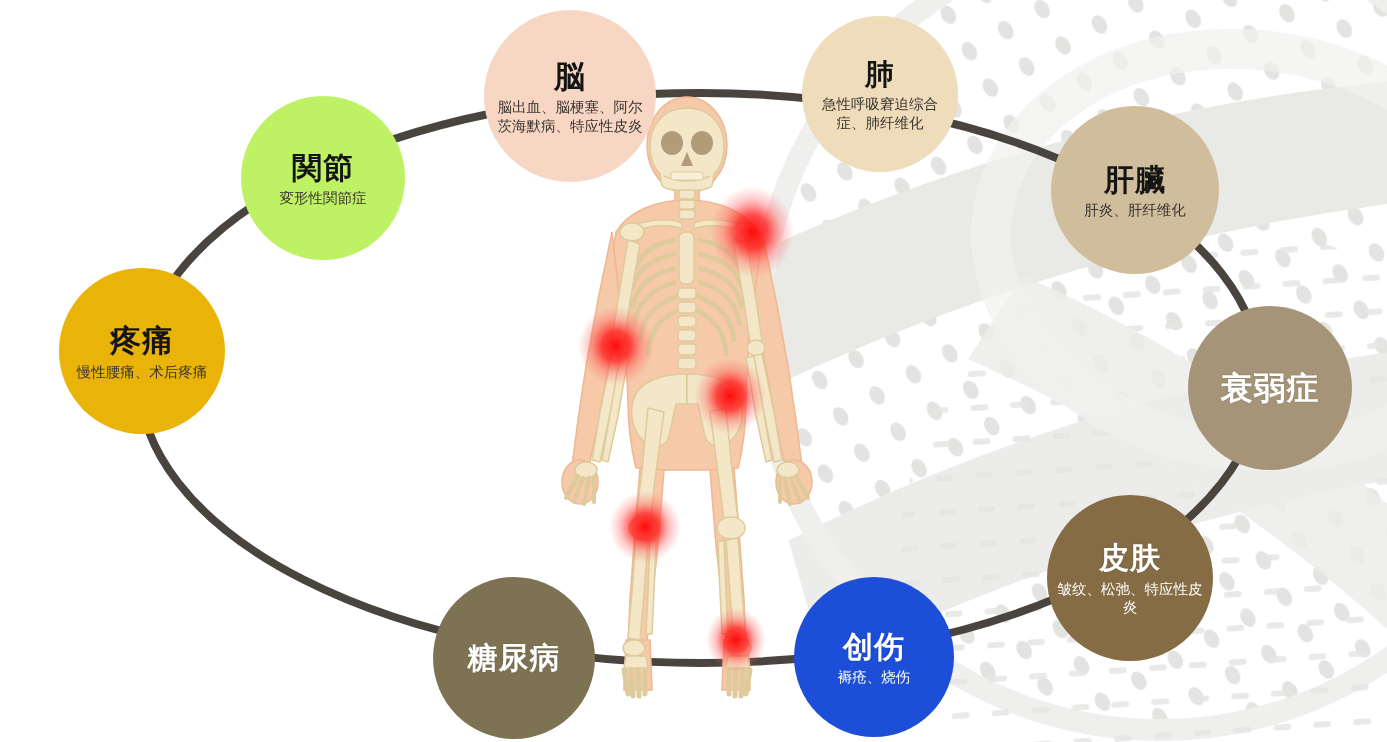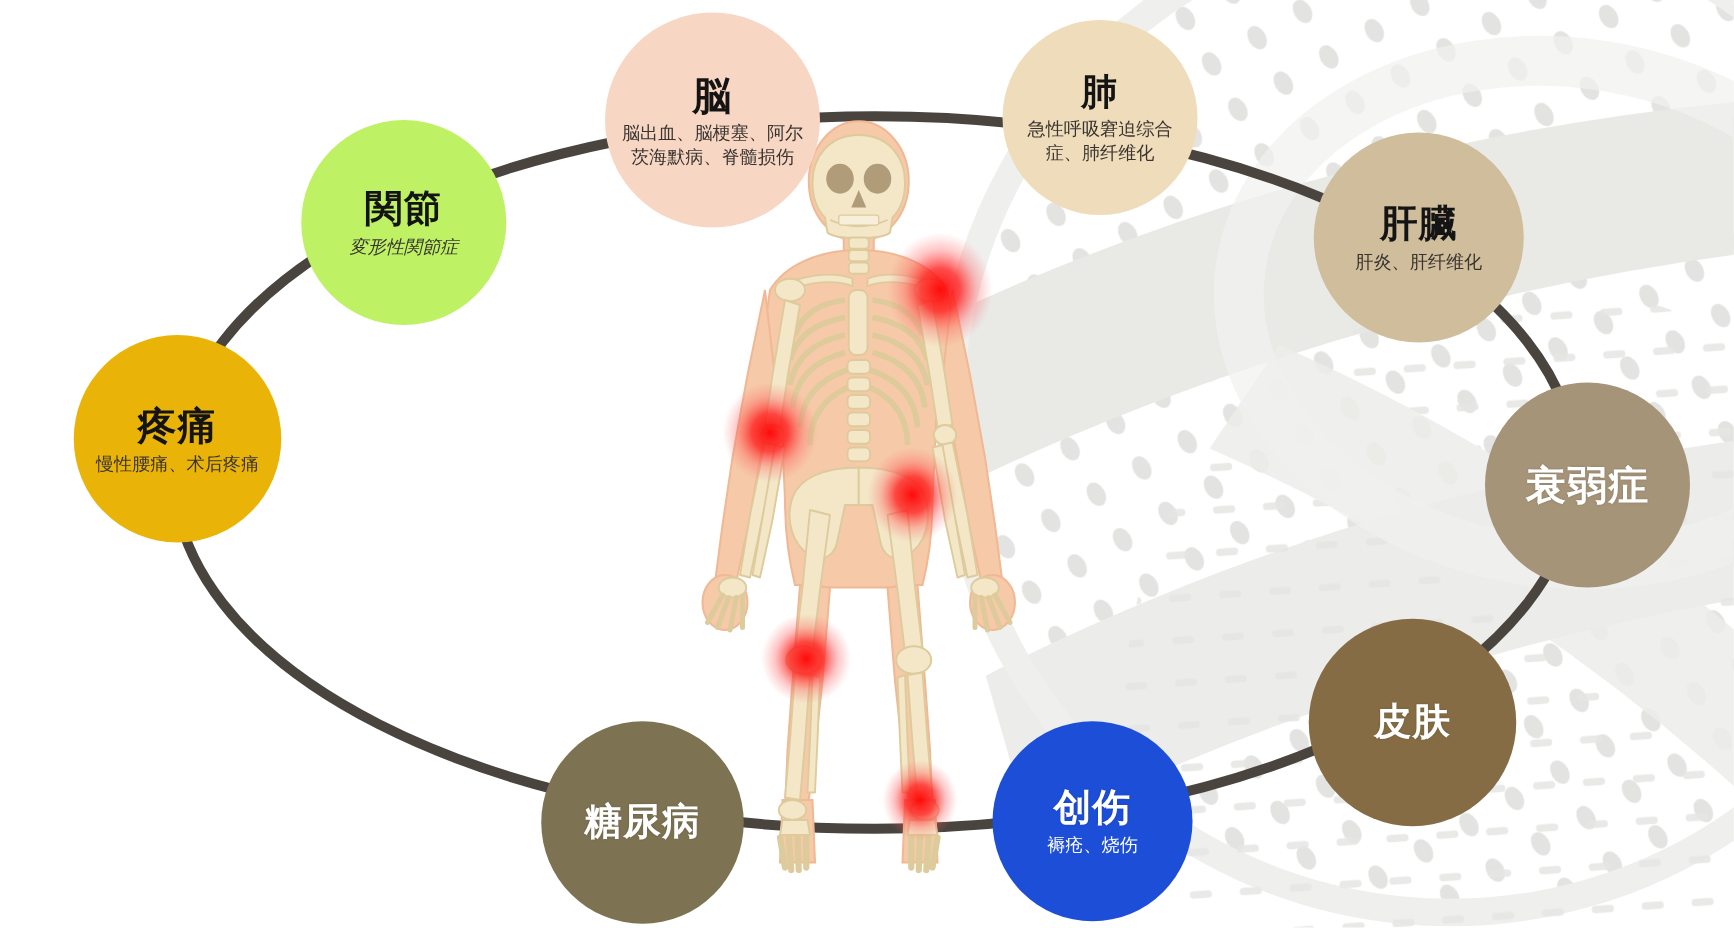--- a/index.html
+++ b/index.html
@@ -216,46 +216,47 @@
       <ellipse cx="616" cy="346" rx="38" ry="40" fill="url(#pain)"></ellipse>
       <ellipse cx="730" cy="396" rx="36" ry="38" fill="url(#pain)"></ellipse>
       <ellipse cx="645" cy="527" rx="36" ry="36" fill="url(#pain)"></ellipse>
       <ellipse cx="736" cy="640" rx="30" ry="32" fill="url(#pain)"></ellipse>
     </g>
   </svg>
 
   <div class="layer" id="nodes">
       <div class="node light" style="left: 484px; top: 10px; width: 172px; height: 172px; background: rgb(247, 215, 196);">
         <div class="ttl" style="font-size: 31px;">脳</div>
-        <div class="sub" style="font-size: 14.5px; width: 150px;">脳出血、脳梗塞、阿尔茨海默病、脊髓损伤</div>
+        <div class="sub" style="font-size: 14.5px; width: 150px;">脳出血、脳梗塞、阿尔茨海默病、特应性皮炎</div>
       </div>
       <div class="node light" style="left: 802px; top: 16px; width: 156px; height: 156px; background: rgb(239, 220, 187);">
         <div class="ttl" style="font-size: 29px;">肺</div>
         <div class="sub" style="font-size: 14.5px; width: 144px;">急性呼吸窘迫综合症、肺纤维化</div>
       </div>
       <div class="node light" style="left: 1051px; top: 106px; width: 168px; height: 168px; background: rgb(207, 189, 156);">
         <div class="ttl" style="font-size: 30px;">肝臟</div>
         <div class="sub" style="font-size: 14.5px; width: 150px;">肝炎、肝纤维化</div>
       </div>
       <div class="node dark" style="left: 1188px; top: 306px; width: 164px; height: 164px; background: rgb(165, 148, 120);">
         <div class="ttl" style="font-size: 32px; text-shadow: rgba(0, 0, 0, 0.18) 0px 0px 2px;">衰弱症</div>
       </div>
       <div class="node dark" style="left: 1047px; top: 495px; width: 166px; height: 166px; background: rgb(133, 108, 68);">
         <div class="ttl" style="font-size: 30px; text-shadow: rgba(0, 0, 0, 0.18) 0px 0px 2px;">皮肤</div>
+        <div class="sub" style="font-size: 14.5px; width: 152px;">皱纹、松弛、特应性皮炎</div>
       </div>
       <div class="node dark" style="left: 794px; top: 577px; width: 160px; height: 160px; background: #1d4ed8;">
         <div class="ttl" style="font-size: 30px; text-shadow: rgba(0, 0, 0, 0.18) 0px 0px 2px;">创伤</div>
         <div class="sub" style="font-size: 14.5px; width: 150px; font-family: Liberation Serif, serif;">褥疮、烧伤</div>
       </div>
       <div class="node dark" style="left: 433px; top: 577px; width: 162px; height: 162px; background: rgb(125, 115, 83);">
         <div class="ttl" style="font-size: 30px; text-shadow: rgba(0, 0, 0, 0.18) 0px 0px 2px;">糖尿病</div>
       </div>
       <div class="node light" style="left: 59px; top: 268px; width: 166px; height: 166px; background: #eab308;">
         <div class="ttl" style="font-size: 31px;">疼痛</div>
         <div class="sub" style="font-size: 14.5px; width: 150px;">慢性腰痛、术后疼痛</div>
       </div>
       <div class="node light" style="left: 241px; top: 96px; width: 164px; height: 164px; background: #bef264;">
         <div class="ttl" style="font-size: 30px;">関節</div>
-        <div class="sub" style="font-size: 14.5px; width: 150px; font-style: italic;">変形性関節症</div>
+        <div class="sub" style="font-size: 14.5px; width: 150px;">変形性関節症</div>
       </div>
     </div>
 
 </div>
 
 </body></html>

